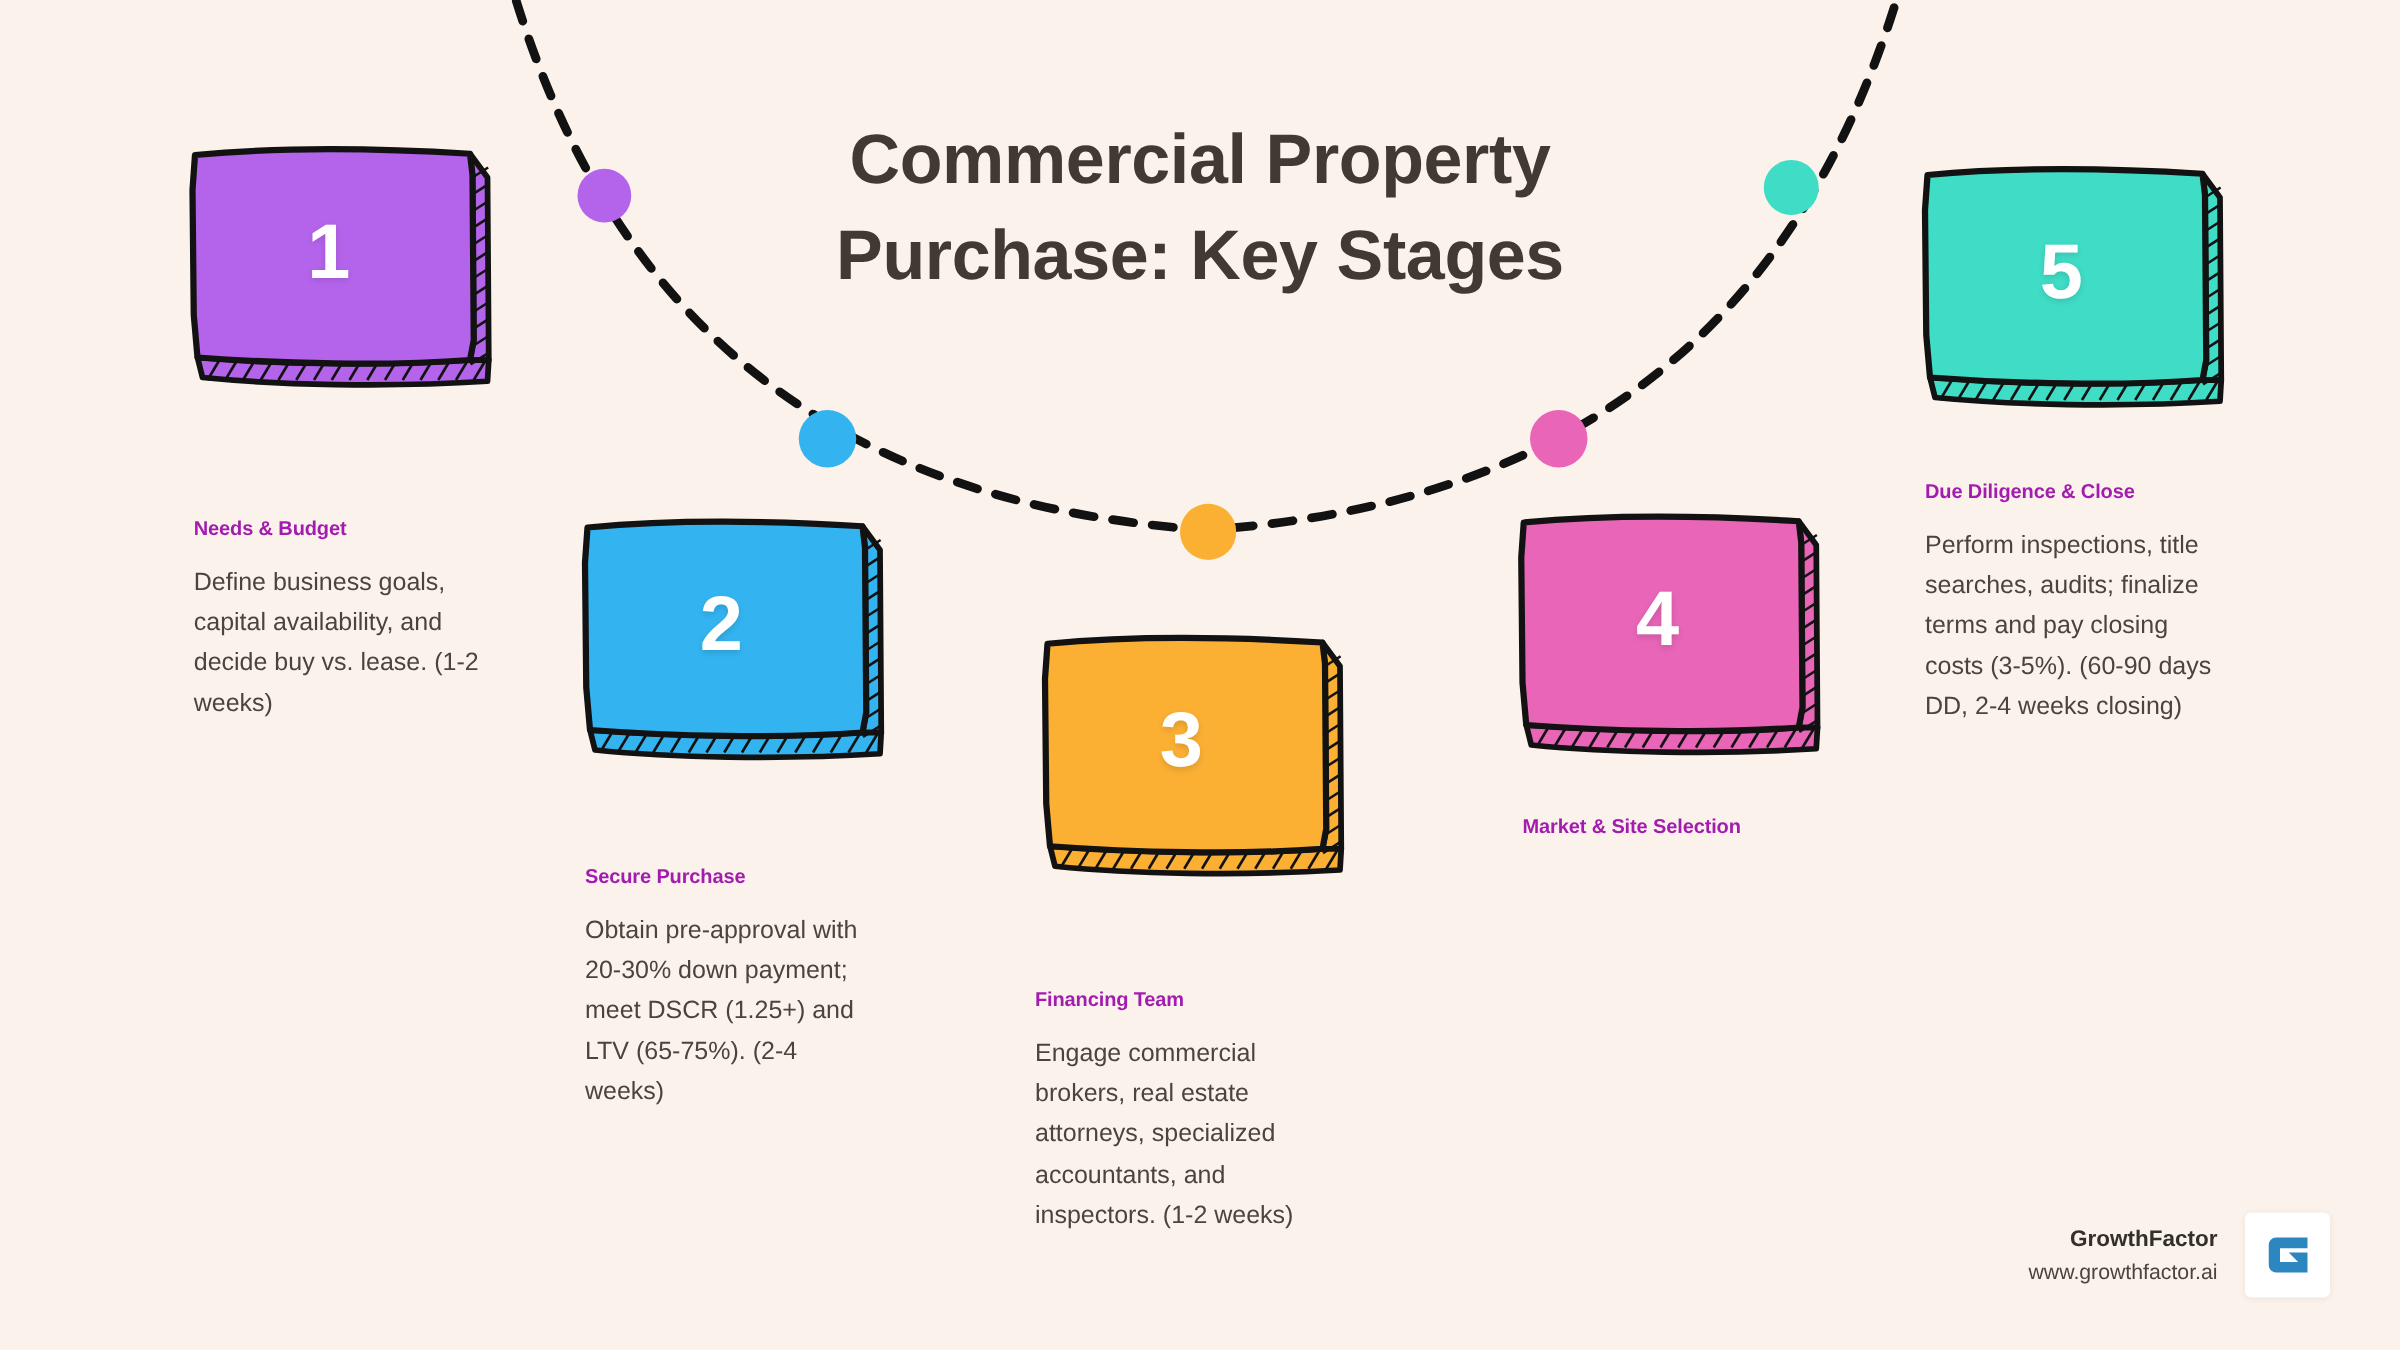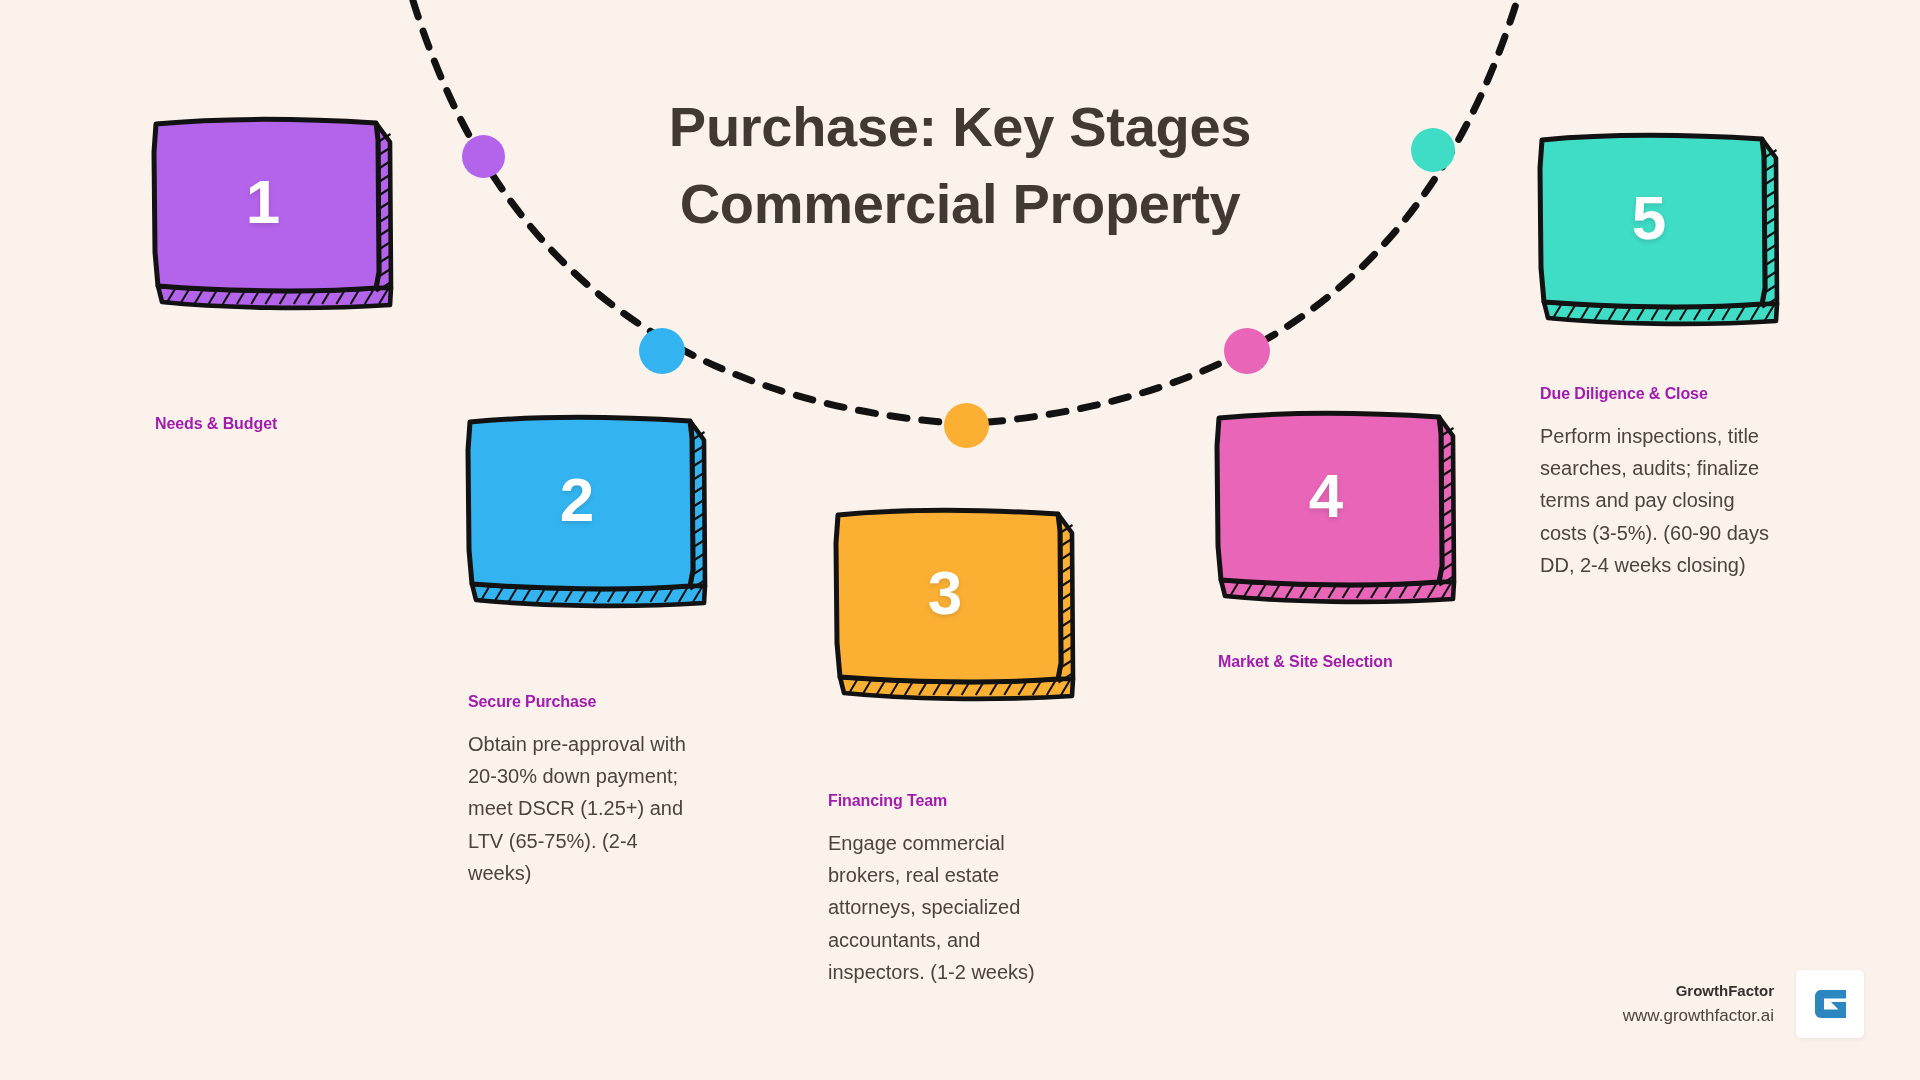--- a/index.html
+++ b/index.html
@@ -93,21 +93,21 @@
   #brand {
     position: absolute;
     right: 56px;
     bottom: 42px;
     display: flex;
     align-items: center;
     gap: 22px;
   }
   #brand-text { text-align: right; }
   #brand-name {
-    font-size: 15px;
+    font-size: 18px;
     font-weight: 700;
     color: #33302C;
     line-height: 1.5;
   }
   #brand-url {
     font-size: 17px;
     font-weight: 400;
     color: #4A443D;
     line-height: 1.5;
   }
@@ -125,22 +125,22 @@
 </head>
 <body>
 
 <div id="stage">
 
   <svg id="arc-layer" viewBox="0 0 1920 1080" preserveAspectRatio="none">
     <path id="arc-path" fill="none" stroke-linecap="round" d="M 404 -30 C 470 210, 620 400, 965 424 C 1310 400, 1460 210, 1526 -30" stroke="#121212" stroke-width="7" stroke-dasharray="17 15"></path>
   </svg>
 
   <div id="title">
+    <span class="ln">Commercial Property</span>
     <span class="ln">Purchase: Key Stages</span>
-    <span class="ln">Commercial Property</span>
   </div>
 
   <div id="dots-holder">
       <div class="dot" style="left: 462px; top: 135px; width: 43px; height: 43px; background: rgb(180, 100, 235);"></div>
       <div class="dot" style="left: 639px; top: 328px; width: 46px; height: 46px; background: rgb(51, 180, 240);"></div>
       <div class="dot" style="left: 944px; top: 403px; width: 45px; height: 45px; background: rgb(251, 176, 52);"></div>
       <div class="dot" style="left: 1224px; top: 328px; width: 46px; height: 46px; background: rgb(232, 101, 184);"></div>
       <div class="dot" style="left: 1411px; top: 128px; width: 44px; height: 44px; background: rgb(63, 220, 198);"></div>
     </div>
   <div id="cards-holder">
@@ -331,20 +331,21 @@
             <line x1="229" y1="192" x2="238" y2="177" stroke="#121212" stroke-width="2.1"></line>
       <path d="M6 12 C80 5, 160 7, 226 11 L228 28 L229 160 L226 176 C160 181, 74 179, 8 174 L5 140 L4 40 Z" fill="#3FDCC6" stroke="#121212" stroke-width="5" stroke-linejoin="round"></path>
     </g>
   </svg>
         <div class="num">5</div>
       </div>
     </div>
   <div id="blocks-holder">
       <div class="block" style="left: 155px; top: 414px;">
         <div class="hd">Needs &amp; Budget</div>
+        <div class="bd">Define business goals, capital availability, and decide buy vs. lease. (1-2 weeks)</div>
       </div>
       <div class="block" style="left: 468px; top: 692px;">
         <div class="hd">Secure Purchase</div>
         <div class="bd">Obtain pre-approval with 20-30% down payment; meet DSCR (1.25+) and LTV (65-75%). (2-4 weeks)</div>
       </div>
       <div class="block" style="left: 828px; top: 791px;">
         <div class="hd">Financing Team</div>
         <div class="bd">Engage commercial brokers, real estate attorneys, specialized accountants, and inspectors. (1-2 weeks)</div>
       </div>
       <div class="block" style="left: 1218px; top: 652px;">

